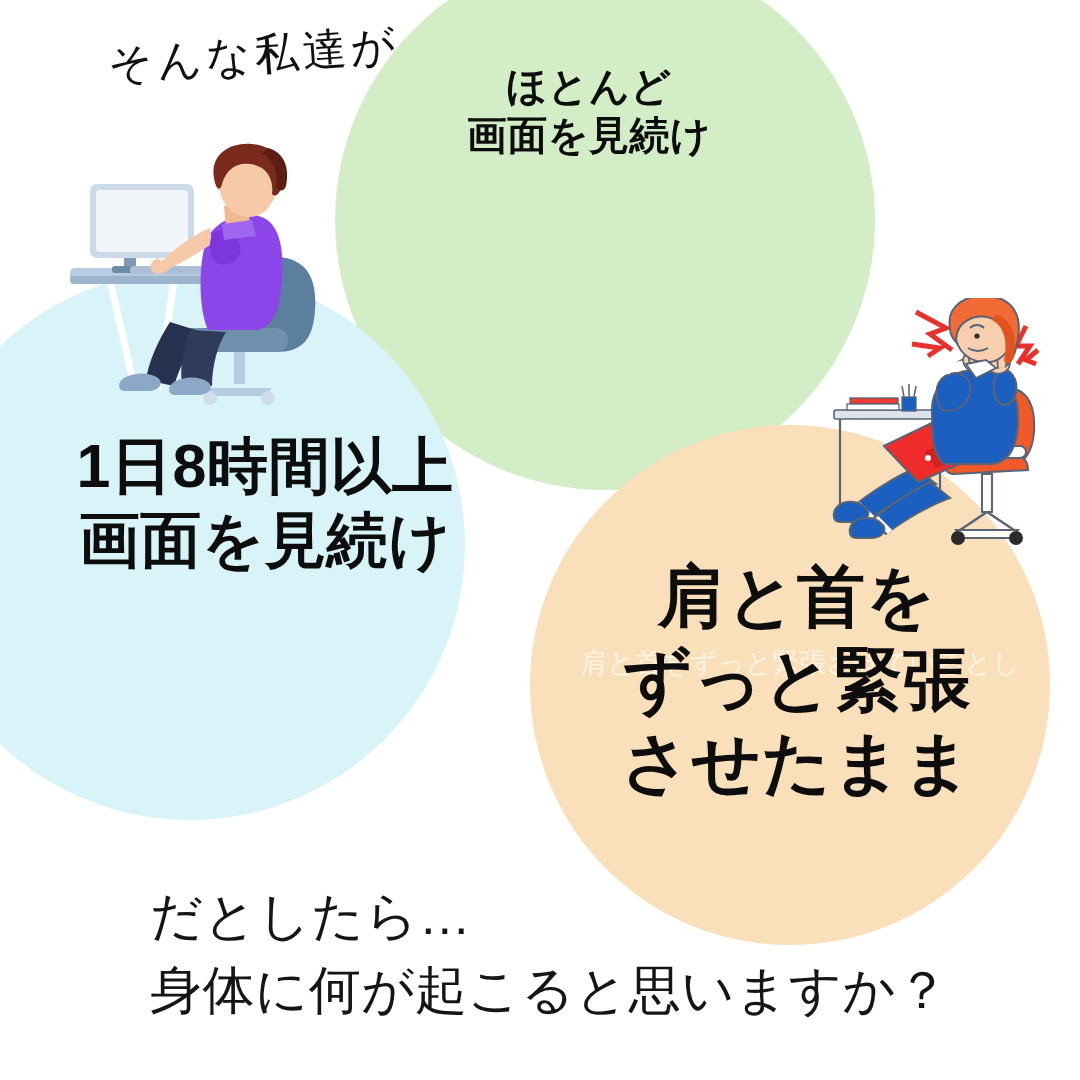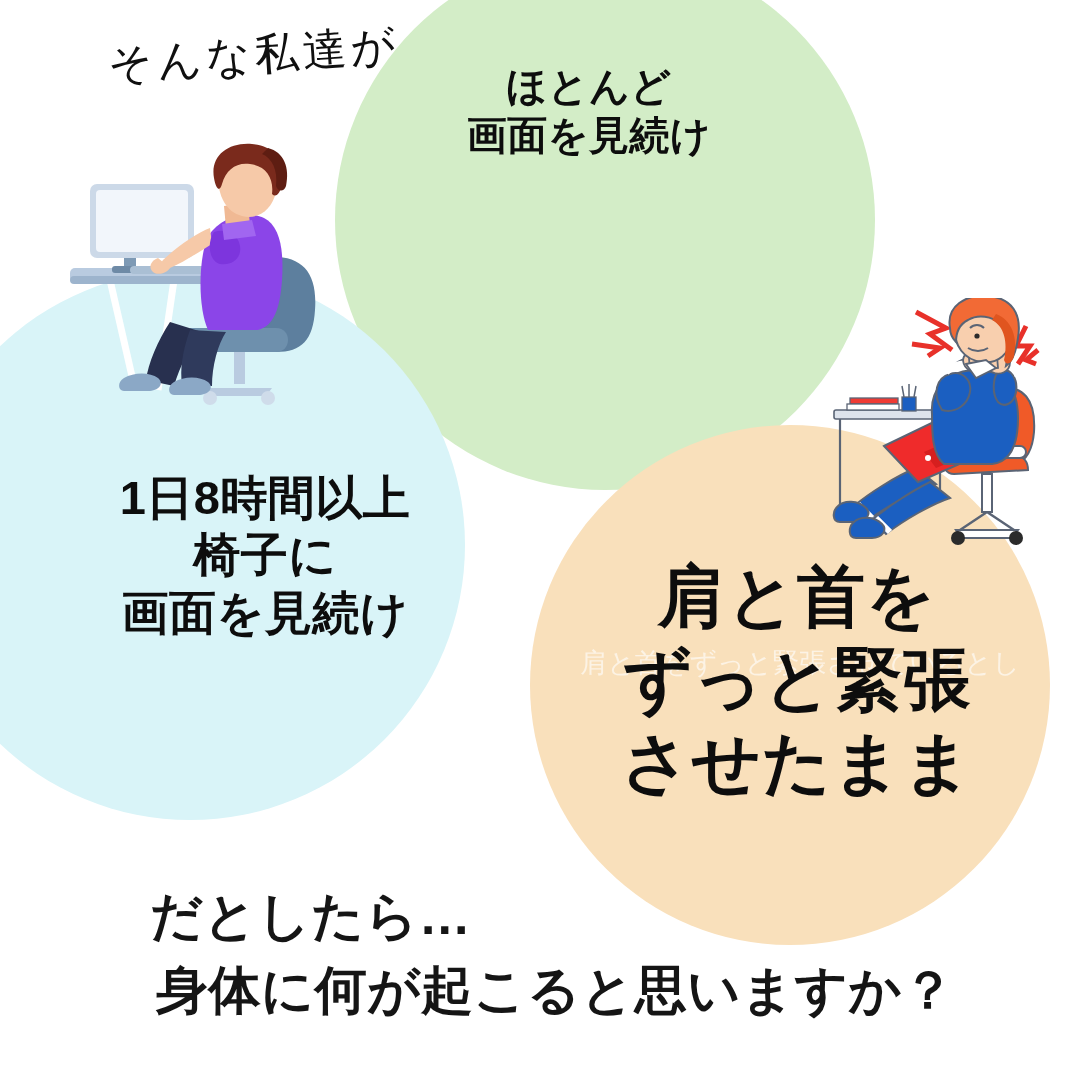--- a/index.html
+++ b/index.html
@@ -59,23 +59,23 @@
   .bubble-text .ln { display: block; }
 
   #text-green {
     left: 384px;
     top: 62px;
     width: 410px;
     font-size: 40px;
   }
   #text-blue {
     left: 60px;
-    top: 469px;
+    top: 429px;
     width: 410px;
-    font-size: 47px;
+    font-size: 61px;
   }
   #text-orange {
     left: 592px;
     top: 555px;
     width: 410px;
     font-size: 68px;
   }
 
   
   #ghost-text {
@@ -108,28 +108,28 @@
     transform-origin: left center;
     white-space: nowrap;
   }
 
   
   #bottom-question {
     position: absolute;
     left: 150px;
     top: 880px;
     font-size: 52px;
-    font-weight: 700;
+    font-weight: 400;
     color: #151515;
     line-height: 1.42;
     letter-spacing: 0.01em;
     white-space: nowrap;
   }
   #bottom-question .ln { display: block; }
-  #bottom-question .ln.second { margin-left: 6px; }
+  #bottom-question .ln.second { }
 
   
   .illus { position: absolute; }
   #illus-man   { left: 62px;  top: 140px; width: 300px; height: 275px; }
   #illus-woman { left: 820px; top: 298px; width: 262px; height: 265px; }
 </style>
 </head>
 <body>
 
 <div id="stage">
@@ -266,21 +266,20 @@
 
   <div id="handwritten">そんな私達が</div>
 
   <div class="bubble-text" id="text-green">
     <span class="ln">ほとんど</span>
     <span class="ln">画面を見続け</span>
   </div>
 
   <div class="bubble-text" id="text-blue">
     <span class="ln">1日8時間以上</span>
-    <span class="ln">椅子に</span>
     <span class="ln">画面を見続け</span>
   </div>
 
   <div id="ghost-text">
     <span class="ln">肩と首をずっと緊張させているとし</span>
   </div>
 
   <div class="bubble-text" id="text-orange">
     <span class="ln">肩と首を</span>
     <span class="ln">ずっと緊張</span>

